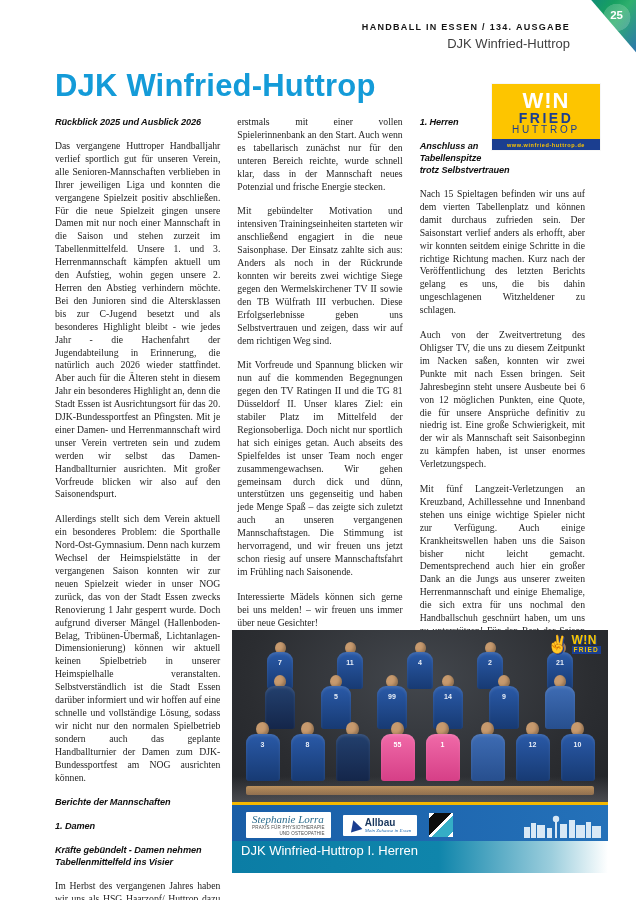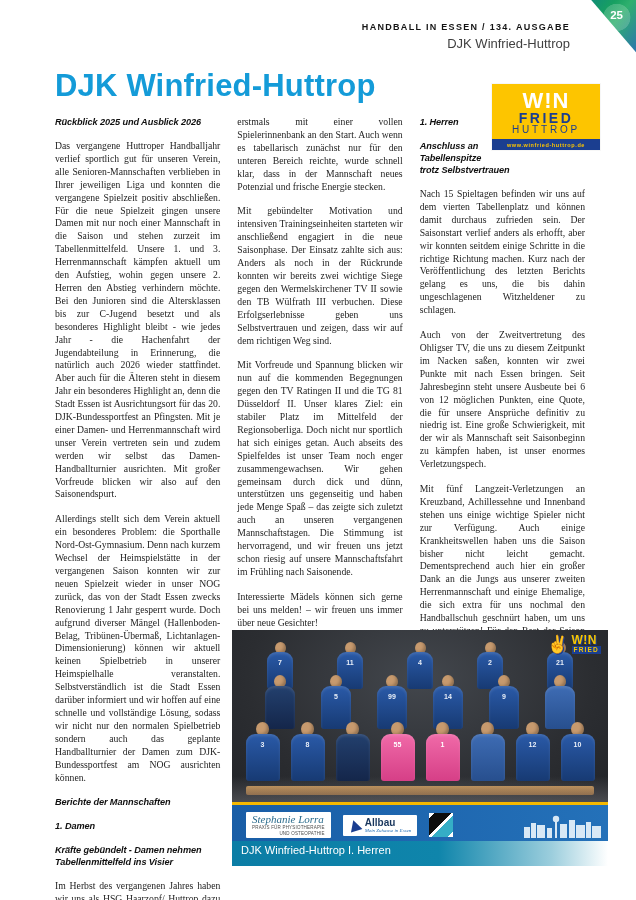--- a/index.html
+++ b/index.html
@@ -134,23 +134,23 @@
   }
   .allbau-name { font-weight:bold; font-size:10px; line-height:11px; color:#17355c; }
   .allbau-tag  { font-family:"Liberation Serif", serif; font-style:italic; font-size:5px; line-height:6px; color:#2470b8; }
   .sponsor-sq {
     width:24px; height:24px; background:
       linear-gradient(135deg,#ffffff 0 12%, #0d0d0d 12% 46%, #ffffff 46% 56%, #35aec6 56% 88%, #ffffff 88% 100%);
   }
   .skyline { margin-left:auto; margin-right:6px; opacity:.92; }
 
   .caption-bar {
-    position:absolute; left:232px; top:841px; width:376px; height:25px; z-index:2;
+    position:absolute; left:232px; top:841px; width:376px; height:32px; z-index:2;
     background:linear-gradient(90deg,#0b7da5 0%, #0f85ab 55%, #9ccedd 85%, #ffffff 100%);
-    color:#ffffff; font-size:11px; line-height:19px; padding-left:9px; box-sizing:border-box;
+    color:#ffffff; font-size:13px; line-height:19px; padding-left:9px; box-sizing:border-box;
   }
 
   
   .footer-next {
     position:absolute; top:852px; right:51px;
     font-size:16px; font-weight:normal; color:#161616; letter-spacing:.2px;
   }
 </style>
 </head>
 <body>

